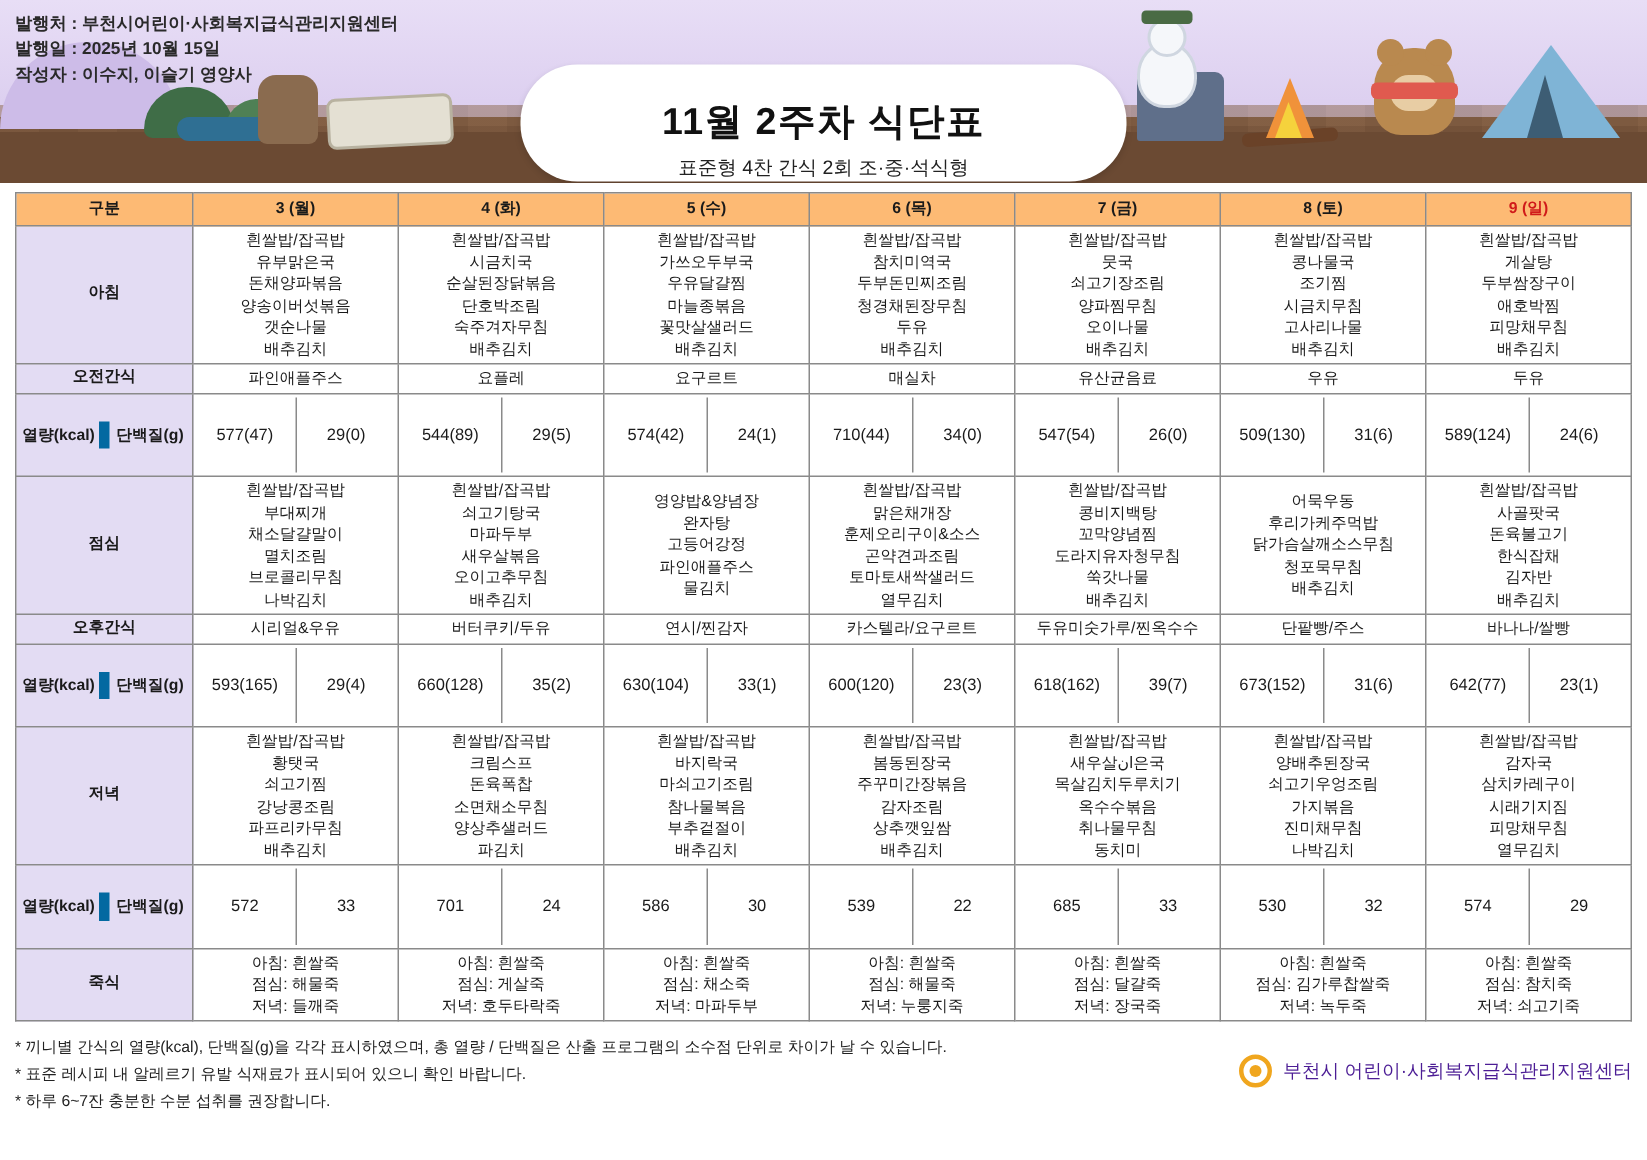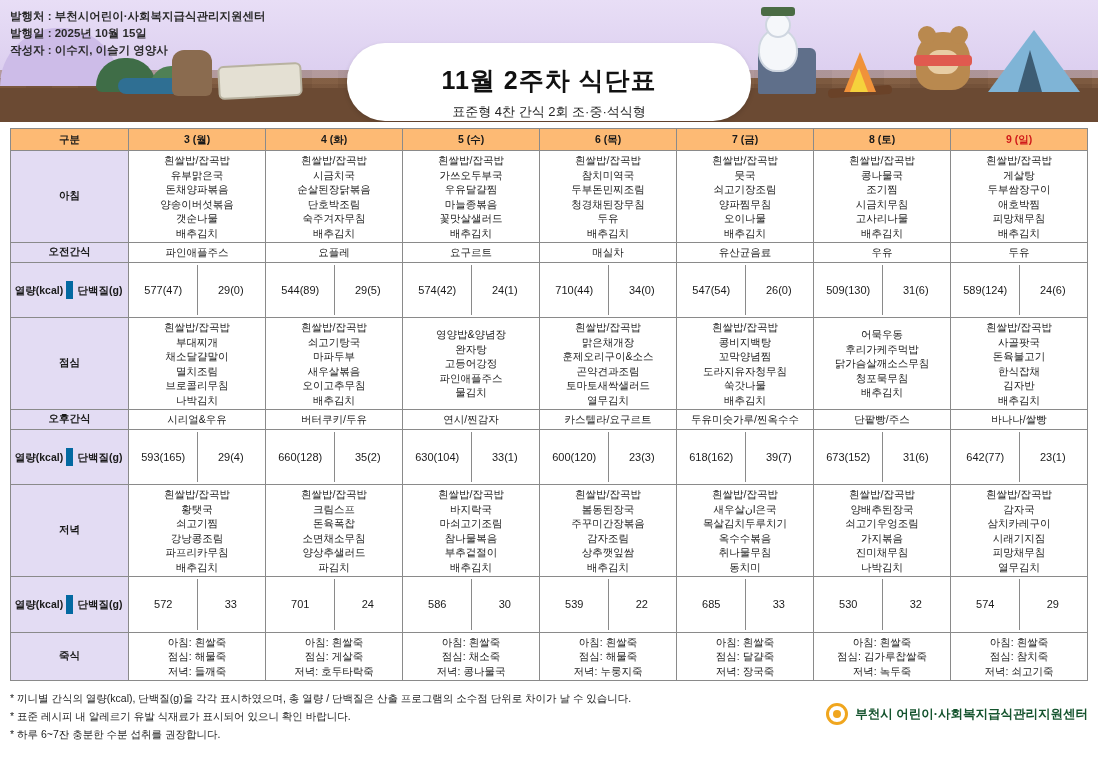--- a/index.html
+++ b/index.html
@@ -229,21 +229,21 @@
     border-radius: 50%;
     border: 3px solid #f0a61e;
     position: relative;
   }
   .logo-mark:after {
     content: "";
     position: absolute; left: 4px; top: 4px;
     width: 8px; height: 8px; border-radius: 50%;
     background: #f0a61e;
   }
-  .logo-text { font-weight: bold; font-size: 12.5px; color: #14532d; }
+  .logo-text { font-weight: normal; font-size: 12.5px; color: #4c1d95; }
 </style>
 </head>
 <body>
 
 <div class="page">
 
   <div class="banner">
     <div class="deco hill"></div>
     <div class="banner-ground"></div>
 
@@ -666,21 +666,21 @@
               <div>저녁: 들깨죽</div>
             </td>
           <td class="jook multiline">
               <div>아침: 흰쌀죽</div>
               <div>점심: 게살죽</div>
               <div>저녁: 호두타락죽</div>
             </td>
           <td class="jook multiline">
               <div>아침: 흰쌀죽</div>
               <div>점심: 채소죽</div>
-              <div>저녁: 콩나물국</div>
+              <div>저녁: 마파두부</div>
             </td>
           <td class="jook multiline">
               <div>아침: 흰쌀죽</div>
               <div>점심: 해물죽</div>
               <div>저녁: 누룽지죽</div>
             </td>
           <td class="jook multiline">
               <div>아침: 흰쌀죽</div>
               <div>점심: 달걀죽</div>
               <div>저녁: 장국죽</div>

